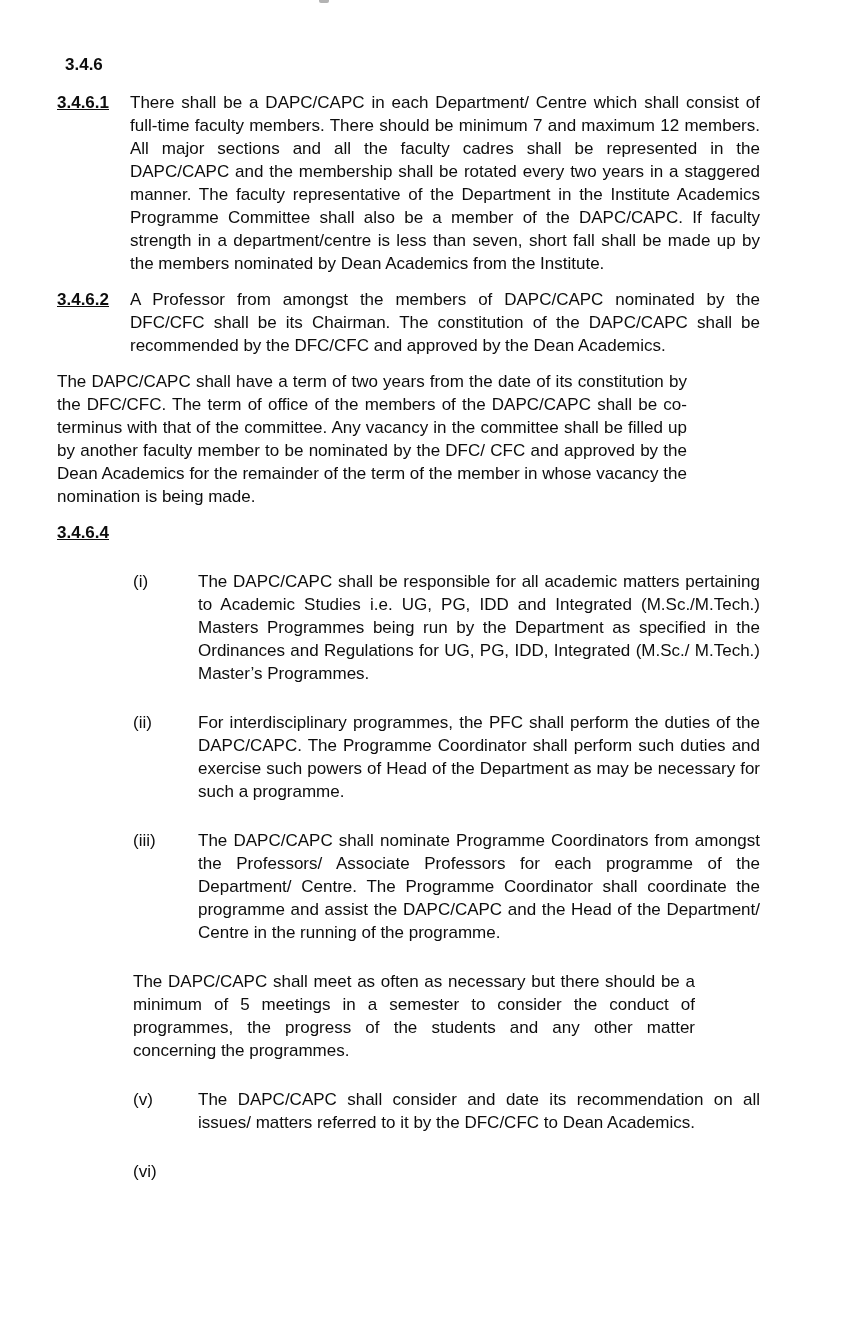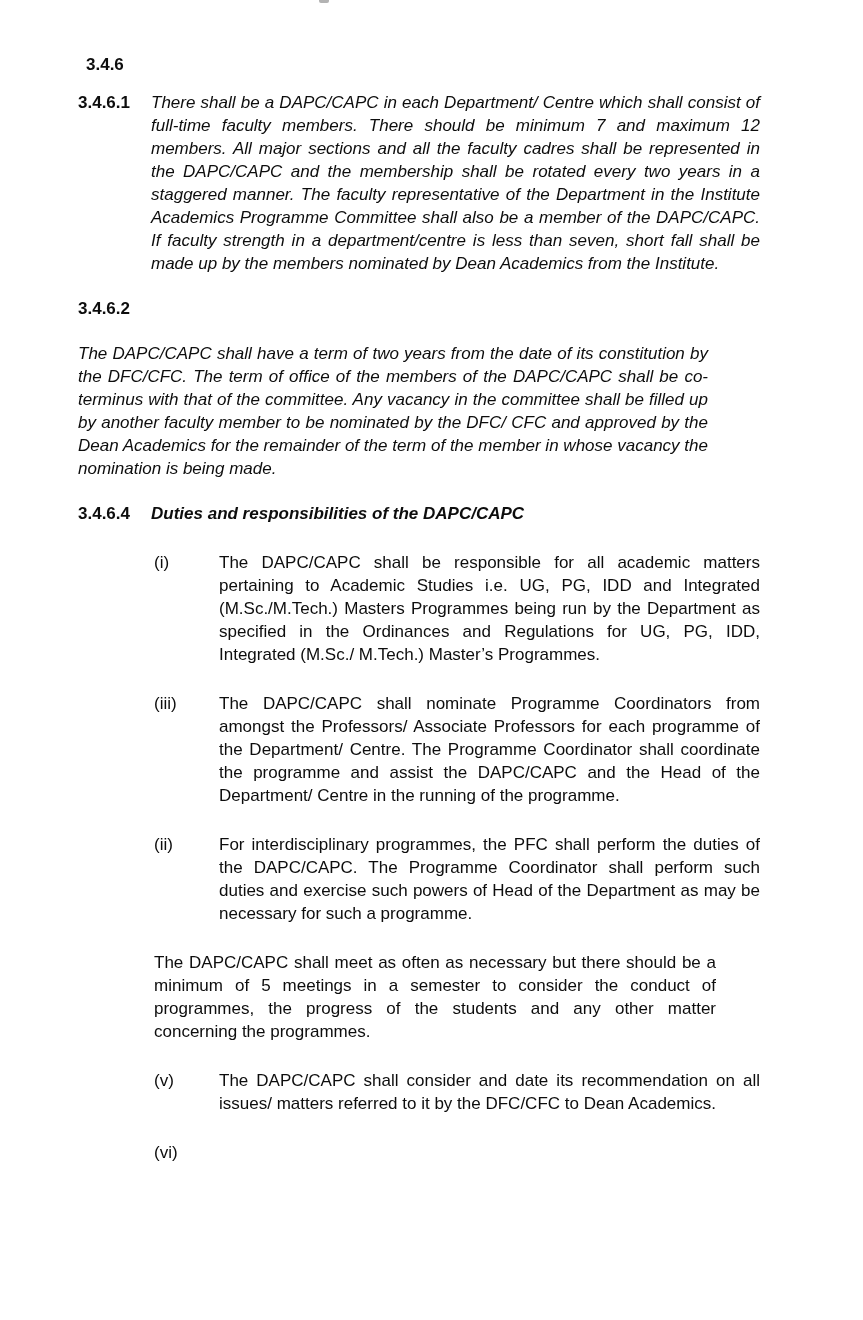--- a/index.html
+++ b/index.html
@@ -15,21 +15,21 @@
     font-size: 17px;
     line-height: 23px;
     color: #0d0d0d;
     -webkit-font-smoothing: antialiased;
   }
   .page {
     position: relative;
     width: 863px;
     min-height: 1320px;
     box-sizing: border-box;
-    padding: 53px 103px 60px 78px; 
+    padding: 53px 103px 60px 57px; 
   }
   .edge-artifact {
     position: absolute;
     top: 0;
     left: 319px;
     width: 10px;
     height: 3px;
     background: #b3b3b3;
     border-radius: 0 0 2px 2px;
   }
@@ -44,34 +44,34 @@
     width: 65px;        
     margin-left: 8px;
   }
   .heading .title {
     width: 630px;       
     text-align: justify;
   }
   
   .clause {
     display: flex;
-    margin-top: 22px;
+    margin-top: 13px;
   }
   .clause.first {
     margin-top: 0;
   }
   .clause .num {
     flex: none;
     width: 73px;        
     font-weight: bold;
+    text-decoration: underline;
   }
   .clause .body {
     width: 630px;
     text-align: justify;
-    font-style: italic;
   }
   .clause .body.subhead {
     font-weight: bold;
     text-align: left;
   }
   
   .items {
     margin-left: 76px;  
   }
   .item {
@@ -98,46 +98,46 @@
     <span class="num">3.4.6</span>
   </div>
 
   <div class="clause first">
     <span class="num">3.4.6.1</span>
     <span class="body">There shall be a DAPC/CAPC in each Department/ Centre which shall consist of full-time faculty members. There should be minimum 7 and maximum 12 members. All major sections and all the faculty cadres shall be represented in the DAPC/CAPC and the membership shall be rotated every two years in a staggered manner.  The faculty representative of the Department in the Institute Academics Programme Committee shall also be a member of the DAPC/CAPC. If faculty strength in a department/centre is less than seven, short fall shall be made up by the members nominated by Dean Academics from the Institute.</span>
   </div>
 
   <div class="clause">
     <span class="num">3.4.6.2</span>
+    <span class="body">A Professor from amongst the members of DAPC/CAPC nominated by the DFC/CFC shall be its Chairman. The constitution of the DAPC/CAPC shall be recommended by the DFC/CFC and approved by the Dean Academics.</span>
   </div>
 
   <div class="clause">
     <span class="body">The DAPC/CAPC shall have a term of two years from the date of its constitution by the DFC/CFC. The term of office of the members of the DAPC/CAPC shall be co-terminus with that of the committee. Any vacancy in the committee shall be filled up by another faculty member to be nominated by the DFC/ CFC and approved by the Dean Academics for the remainder of the term of the member in whose vacancy the nomination is being made.</span>
   </div>
 
   <div class="clause">
     <span class="num">3.4.6.4</span>
-    <span class="body subhead">Duties and responsibilities of the DAPC/CAPC</span>
   </div>
 
   <div class="items">
 
     <div class="item">
       <span class="label">(i)</span>
       <span class="text">The DAPC/CAPC shall be responsible for all academic matters pertaining to Academic Studies i.e. UG, PG, IDD and Integrated (M.Sc./M.Tech.) Masters Programmes being run by the Department as specified in the Ordinances and Regulations for UG, PG, IDD, Integrated (M.Sc./ M.Tech.) Master’s Programmes.</span>
     </div>
 
     <div class="item">
-      <span class="label">(iii)</span>
-      <span class="text">The DAPC/CAPC shall nominate Programme Coordinators from amongst the Professors/ Associate Professors for each programme of the Department/ Centre. The Programme Coordinator shall coordinate the programme and assist the DAPC/CAPC and the Head of the Department/ Centre in the running of the programme.</span>
+      <span class="label">(ii)</span>
+      <span class="text">For interdisciplinary programmes, the PFC shall perform the duties of the DAPC/CAPC. The Programme Coordinator shall perform such duties and exercise such powers of Head of the Department as may be necessary for such a programme.</span>
     </div>
 
     <div class="item">
-      <span class="label">(ii)</span>
-      <span class="text">For interdisciplinary programmes, the PFC shall perform the duties of the DAPC/CAPC. The Programme Coordinator shall perform such duties and exercise such powers of Head of the Department as may be necessary for such a programme.</span>
+      <span class="label">(iii)</span>
+      <span class="text">The DAPC/CAPC shall nominate Programme Coordinators from amongst the Professors/ Associate Professors for each programme of the Department/ Centre. The Programme Coordinator shall coordinate the programme and assist the DAPC/CAPC and the Head of the Department/ Centre in the running of the programme.</span>
     </div>
 
     <div class="item">
       <span class="text">The DAPC/CAPC shall meet as often as necessary but there should be a minimum of 5 meetings in a semester to consider the conduct of programmes, the progress of the students and any other matter concerning the programmes.</span>
     </div>
 
     <div class="item">
       <span class="label">(v)</span>
       <span class="text">The DAPC/CAPC shall consider and date its recommendation on all issues/ matters referred to it by the DFC/CFC to Dean Academics.</span>
     </div>

